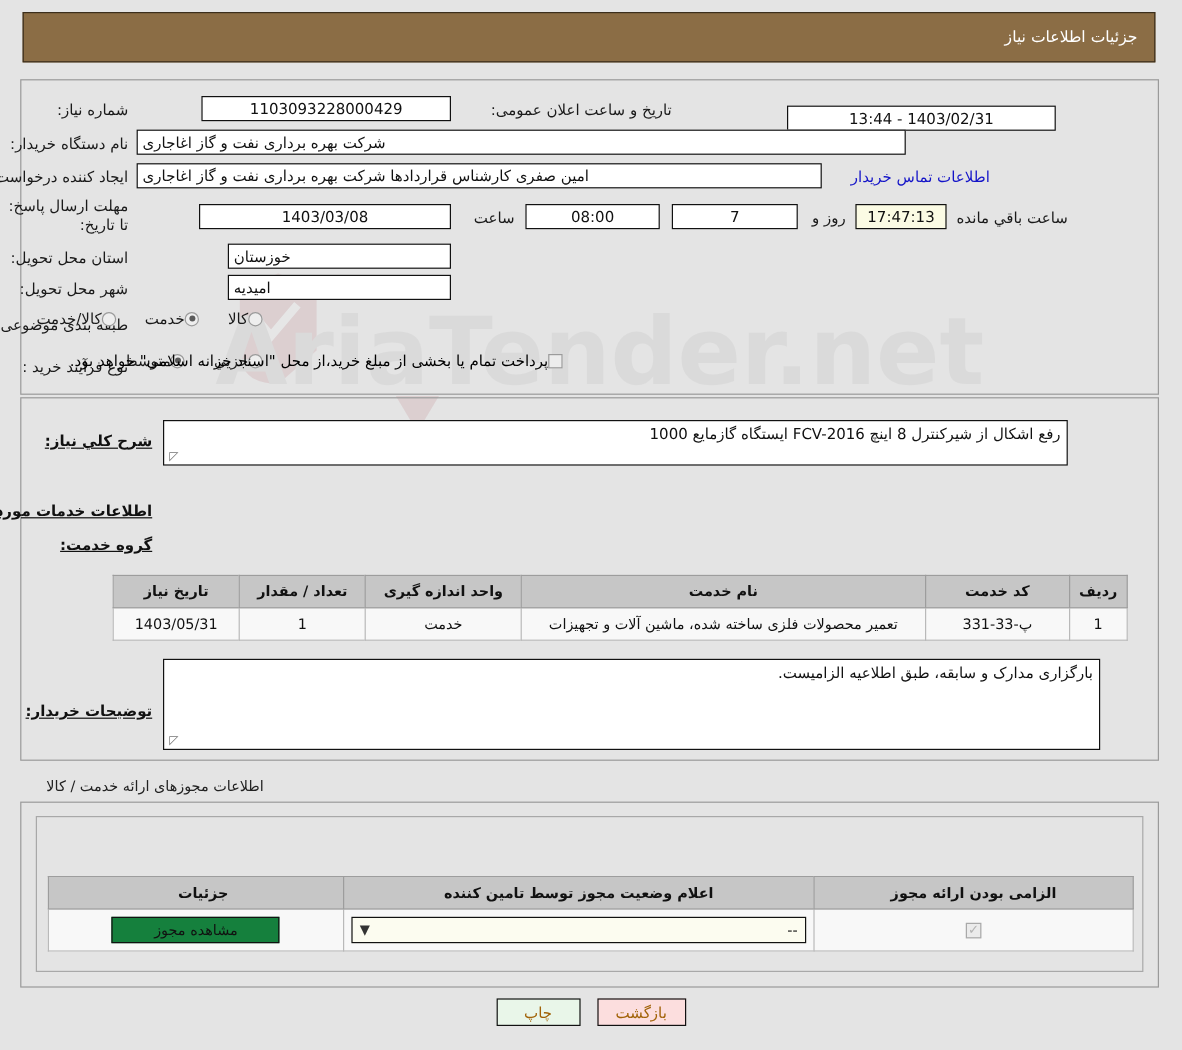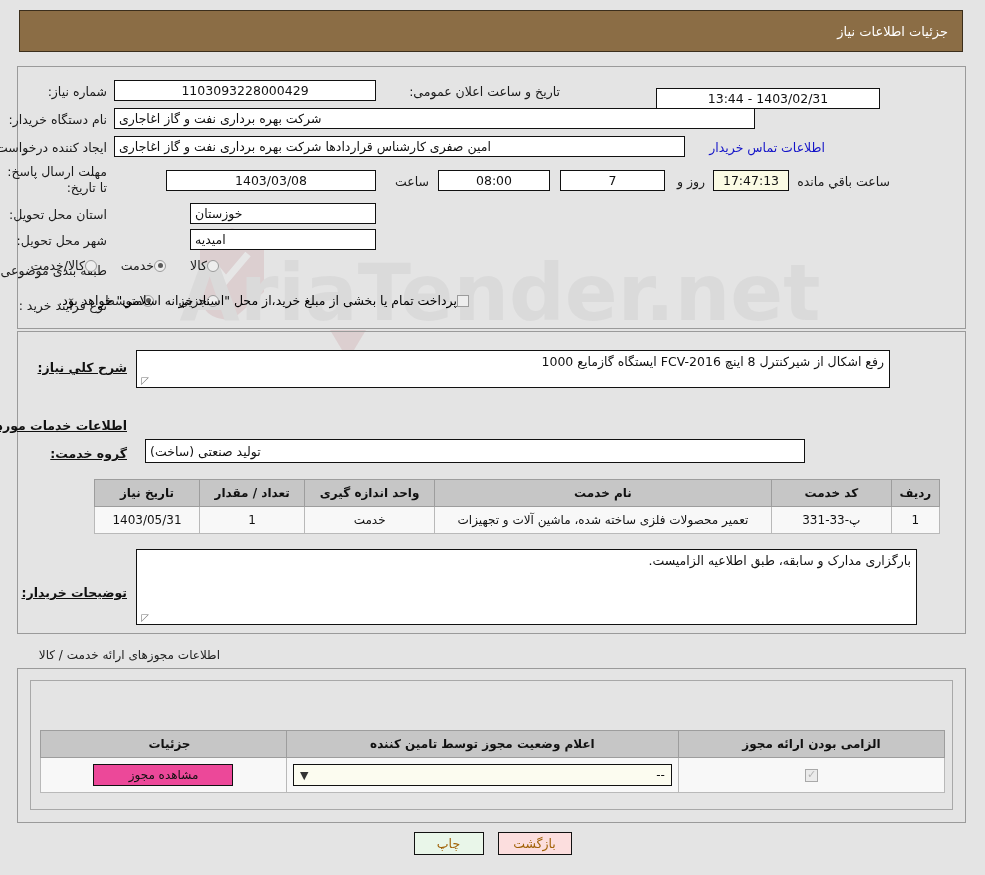--- a/index.html
+++ b/index.html
@@ -229,21 +229,21 @@
     top: 680px;
     width: 923px;
     height: 130px;
     border: 1px solid #a8a8a8;
     background: #e4e4e4;
     box-sizing: border-box;
     z-index: 3;
   }
   .btn-sm {
     border: 1px solid #111;
-    background: #ec4899;
+    background: #15803d;
     font-size: 12px;
     color: #111;
     padding: 3px 10px;
     cursor: pointer;
     font-family: inherit;
     min-width: 140px;
   }
   .sel {
     width: 100%;
     border: 1px solid #111;
@@ -324,21 +324,21 @@
     </g>
   </svg>
 
   <div class="title-bar">
     <span class="title-text">جزئیات اطلاعات نیاز</span>
   </div>
 
   <div class="panel-top"></div>
 
   <div class="lbl" style="right:878px; top:84px;">شماره نیاز:</div>
-  <div class="fld center" style="right:609px; top:80px; width:262px; height:21px;">1103093228000429</div>
+  <div class="fld center" style="right:609px; top:80px; width:208px; height:21px;">1103093228000429</div>
 
   <div class="lbl" style="right:425px; top:84px;">تاریخ و ساعت اعلان عمومی:</div>
   <div class="fld center" style="right:105px; top:88px; width:224px; height:21px;">1403/02/31 - 13:44</div>
 
   <div class="lbl" style="right:878px; top:112px;">نام دستگاه خریدار:</div>
   <div class="fld right" style="right:230px; top:108px; width:641px; height:21px;">شرکت بهره برداری نفت و گاز اغاجاری</div>
 
   <div class="lbl" style="right:878px; top:140px;">ایجاد کننده درخواست:</div>
   <div class="fld right" style="right:300px; top:136px; width:571px; height:21px;">امین صفری کارشناس قراردادها شرکت بهره برداری نفت و گاز اغاجاری</div>
   <div class="linktext" style="right:160px; top:140px;margin-left:24px;">اطلاعات تماس خریدار</div>
@@ -394,21 +394,20 @@
 
   <div class="sect-title" style="right:858px; top:360px;">شرح کلي نیاز:</div>
   <div class="ta" style="right:95px; top:350px; width:754px; height:38px;">
     <span>رفع اشکال از شیرکنترل 8 اینچ FCV-2016 ایستگاه گازمایع 1000</span>
     <span class="grip">◸</span>
   </div>
 
   <div class="sect-title" style="right:858px; top:418px;">اطلاعات خدمات مورد نیاز</div>
 
   <div class="sect-title" style="right:858px; top:446px;">گروه خدمت:</div>
-  <div class="fld right" style="right:180px; top:439px; width:660px; height:24px;">تولید صنعتی (ساخت)</div>
 
   <table class="grid" style="right:45px; top:479px; width:846px;">
     <thead>
       <tr>
         <th style="width:42px;">ردیف</th>
         <th style="width:128px;">کد خدمت</th>
         <th style="width:340px;">نام خدمت</th>
         <th style="width:128px;">واحد اندازه گیری</th>
         <th style="width:104px;">تعداد / مقدار</th>
         <th style="width:104px;">تاریخ نیاز</th>

